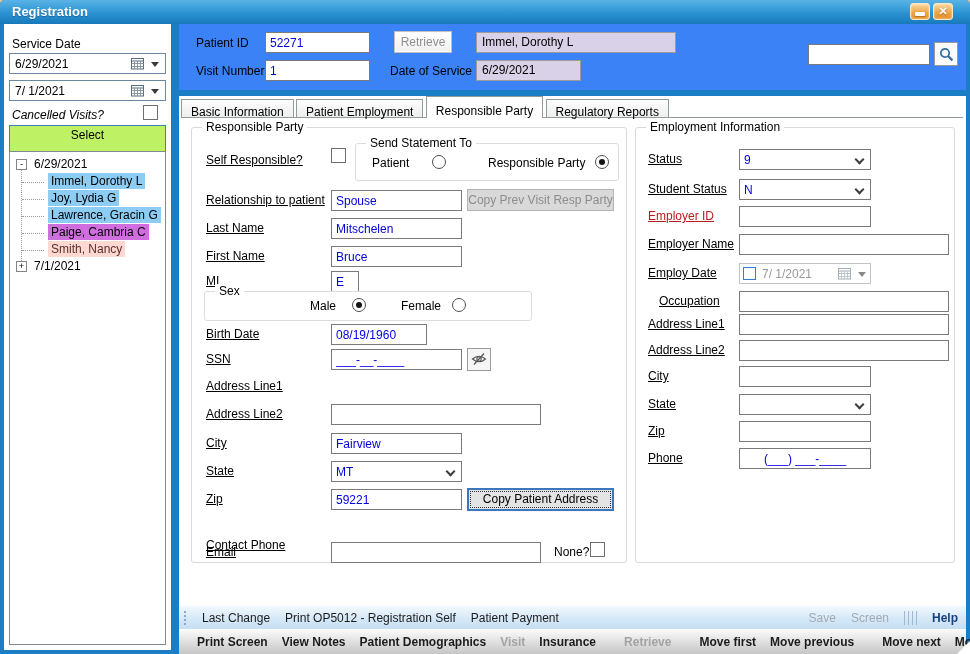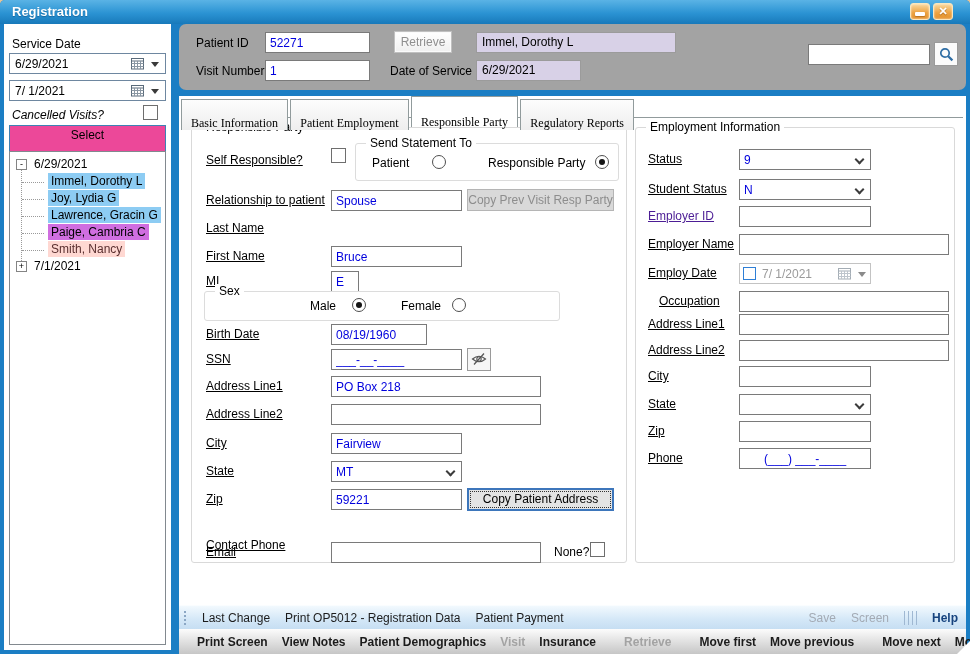--- a/index.html
+++ b/index.html
@@ -28,41 +28,41 @@
   .datebox { position:absolute; left:5px; width:157px; height:21px; border:1px solid #6e87a0; background:#fff; }
   .datebox.d1 { top:29px; } .datebox.d2 { top:56px; }
   .datebox .dval { position:absolute; left:5px; top:3px; }
   .cal-ic { position:absolute; right:21px; top:3px; }
   .tri-down { position:absolute; right:6px; top:8px; width:0; height:0;
               border-left:4px solid transparent; border-right:4px solid transparent;
               border-top:5px solid #3a3a3a; }
   .cb { display:inline-block; width:15px; height:15px; border:1px solid #6e6e6e; background:#fff; }
   .cv-label { position:absolute; left:8px; top:84px;font-style:italic; }
   .cv-cb { position:absolute; left:139px; top:81px; }
-  .select-btn { position:absolute; left:5px; top:101px; width:157px; height:33px; background:#ec4899;
+  .select-btn { position:absolute; left:5px; top:101px; width:157px; height:33px; background:#bef264;
                 border:1px solid #3f81b4; text-align:center; line-height:19px; }
   .treebox { position:absolute; left:5px; top:127px; width:157px; height:494px;
              border:1px solid #82898f; background:#fff; padding-top:5px; overflow:hidden; }
   .tnode { height:17px; position:relative; padding-left:24px; white-space:nowrap; }
   .expander { position:absolute; left:6px; top:2px; width:11px; height:11px; border:1px solid #848484;
               background:#fff; font-size:9px; line-height:9px; text-align:center; z-index:2; }
   .tkids { position:relative; }
   .tkids::before { content:""; position:absolute; left:11px; top:-4px; height:calc(100% + 12px);
                    border-left:1px dotted #9a9a9a; }
   .tchild { height:17px; position:relative; padding-left:38px; white-space:nowrap; }
   .tchild::before { content:""; position:absolute; left:12px; top:8px; width:22px;
                     border-top:1px dotted #9a9a9a; }
   .hl { padding:1px 3px; }
   .hl-blue { background:#8dccf3; }
   .hl-violet { background:#d06ee0; }
   .hl-pink { background:#ffd8d2; color:#5a2f2f; }
   .vsep { position:absolute; left:171px; top:24px; width:8px; height:626px; background:#1b7ec4; }
 
   
-  .header { position:absolute; left:179px; top:24px; width:787px; height:66px; background:#a3a3a3;border-radius:7px; }
+  .header { position:absolute; left:179px; top:24px; width:787px; height:66px; background:#3b82f6; }
   .h-lbl { position:absolute; }
   .pid-l { left:17px; top:12px; } .vn-l { left:17px; top:40px; } .dos-l { left:211px; top:40px; }
   input.fld { position:absolute; height:21px; border:1px solid #7a7a7a; background:#fff;
               font:12px "Liberation Sans", sans-serif; padding:0 4px; color:#0000dd; }
   .pid { left:86px; top:8px; width:105px; }
   .vn  { left:86px; top:36px; width:105px; }
   .ro  { position:absolute; height:21px; background:#d8d1e7; border:1px solid #9b9b9b;
          line-height:19px; padding:0 5px; }
   .pname { left:297px; top:8px; width:200px; }
   .dosv  { left:297px; top:36px; width:105px; }
@@ -71,23 +71,23 @@
               box-shadow:inset 0 0 0 1px #fafafa; color:#8f8f8f; text-align:center; line-height:20px; }
   .search-inp { left:629px; top:20px; width:122px; color:#000; }
   .search-btn { position:absolute; left:755px; top:18px; width:24px; height:24px;
                 border:1px solid #9a9a9a; background:#fbfbfb; text-align:center; padding-top:4px; }
   .hsep { position:absolute; left:179px; top:90px; width:787px; height:6px; background:#1b7ec4; }
 
   
   .main { position:absolute; left:179px; top:96px; width:787px; height:509px; background:#fff; }
   .tabline { position:absolute; left:2px; top:21px; width:782px; border-top:1px solid #919b9c; }
   .tabs { position:absolute; left:2px; top:0; height:22px; white-space:nowrap; }
-  .tab { position:relative; display:inline-block; margin-top:3px; height:18px; padding:15px 9px;
+  .tab { position:relative; display:inline-block; margin-top:3px; height:18px; padding:4px 9px;
          border:1px solid #919b9c; border-bottom:none; background:linear-gradient(#fdfdfd,#eeeeee);
-         line-height:17px; vertical-align:top; margin-right:-1px; z-index:1;font-family:Liberation Serif, serif; }
+         line-height:17px; vertical-align:top; margin-right:-1px; z-index:1; }
   .tab.active { margin-top:0; height:22px; background:#fff; line-height:20px; z-index:3; }
 
   
   .gb { position:absolute; border:1px solid #d9d9d9; border-radius:3px; background:#fff; }
   .gb-title { position:absolute; top:-8px; left:10px; background:#fff; padding:0 4px; white-space:nowrap; }
   .gb-rp { left:12px; top:31px; width:436px; height:436px; }
   .gb-ei { left:456px; top:31px; width:320px; height:436px; }
   .fl { position:absolute; left:14px; white-space:nowrap;text-decoration:underline; }
   .gb-ei .fl { left:12px; }
   .fi { position:absolute; left:139px; height:21px; border:1px solid #7a7a7a; background:#fff;
@@ -96,21 +96,21 @@
   .w131{width:131px;} .w210{width:210px;} .w96{width:96px;} .w28{width:28px;} .w132{width:132px;}
 
   .combo { position:absolute; left:139px; height:21px; border:1px solid #7a7a7a; background:#fff; }
   .gb-ei .combo { left:103px; }
   .combo .cv { position:absolute; left:4px; top:3px; color:#0000dd; }
   .chev { position:absolute; right:7px; top:6px; width:7px; height:7px;
           border-right:2px solid #3c3c3c; border-bottom:2px solid #3c3c3c; transform:rotate(45deg); }
 
   .sub-gb { position:absolute; border:1px solid #dcdcdc; border-radius:3px; background:#fff; }
   .send-gb { left:163px; top:15px; width:264px; height:38px; }
-  .sex-gb  { left:12px; top:163px; width:356px; height:30px; }
+  .sex-gb  { left:12px; top:163px; width:328px; height:30px; }
   .radio { position:absolute; width:14px; height:14px; border:1px solid #4f4f4f; border-radius:50%; background:#fff; }
   .radio.sel::after { content:""; position:absolute; left:3px; top:3px; width:6px; height:6px;
                       border-radius:50%; background:#151515; }
 
   .sr-l { top:25px; } .sr-cb { position:absolute; left:139px; top:20px; }
   .r-rel{top:65px;} .f-rel{top:62px;}
   .r-ln{top:93px;}  .f-ln{top:90px;}
   .r-fn{top:121px;} .f-fn{top:118px;}
   .r-mi{top:146px;} .f-mi{top:143px;}
   .r-bd{top:199px;} .f-bd{top:196px;}
@@ -138,21 +138,21 @@
   .e-eid{top:81px;} .fe-eid{top:78px;}
   .e-en{top:109px;} .fe-en{top:106px;}
   .e-ed{top:138px;}
   .e-oc{top:166px;margin-left:11px;} .fe-oc{top:163px;}
   .e-a1{top:189px;} .fe-a1{top:186px;}
   .e-a2{top:215px;} .fe-a2{top:212px;}
   .e-ci{top:241px;} .fe-ci{top:238px;}
   .e-st{top:269px;} .fe-st{top:266px;}
   .e-zip{top:296px;} .fe-zip{top:293px;}
   .e-ph{top:323px;} .fe-ph{top:320px;}
-  .link { color:#4c1d95; }
+  .link { color:#b91c1c; }
   .empdate { position:absolute; left:103px; top:135px; width:132px; height:21px;
              border:1px solid #c3c3c3; background:#fff; }
   .ed-cb { position:absolute; left:3px; top:3px; width:13px; height:13px; border:1px solid #2f7fd6; background:#fff; }
   .ed-val { position:absolute; left:22px; top:3px; color:#9a9a9a; }
   .ed-cal { position:absolute; right:19px; top:3px; opacity:.55; }
   .ed-tri { right:4px; top:8px; border-top-color:#8a8a8a; }
 
   
   .tb1 { position:absolute; left:179px; top:605px; width:787px; height:24px;
          background:linear-gradient(#f2f9fe,#d3e7f7 60%,#c6def2); border-top:1px solid #fafdff;
@@ -317,20 +317,21 @@
         <span class="radio sel" style="left:239px;top:11px;"></span>
       </div>
 
       <span class="fl r-rel">Relationship to patient</span>
       <input class="fi w131 f-rel" value="Spouse" style="">
       <div class="btn-dis">
         <span>Copy Prev Visit Resp Party</span>
       </div>
 
       <span class="fl r-ln">Last Name</span>
+      <input class="fi w131 f-ln" value="Mitschelen" style="">
 
       <span class="fl r-fn">First Name</span>
       <input class="fi w131 f-fn" value="Bruce" style="">
 
       <span class="fl r-mi">MI</span>
       <input class="fi w28 f-mi" value="E" style="">
 
       <div class="sub-gb sex-gb">
         <span class="gb-title">Sex</span>
         <span style="position:absolute;left:105px;top:7px;">Male</span>
@@ -348,21 +349,20 @@
         <span>
           <svg width="16" height="14" viewBox="0 0 16 14">
               <path d="M1.5 7 Q8 1.5 14.5 7 Q8 12.5 1.5 7 Z" fill="none" stroke="#555" stroke-width="1.2"></path>
               <circle cx="8" cy="7" r="2.2" fill="none" stroke="#555" stroke-width="1.1"></circle>
               <line x1="3" y1="12.5" x2="13" y2="1.5" stroke="#555" stroke-width="1.2"></line>
             </svg>
         </span>
       </div>
 
       <span class="fl r-a1">Address Line1</span>
-      <input class="fi w210 f-a1" value="PO Box 218" style="">
 
       <span class="fl r-a2">Address Line2</span>
       <input class="fi w210 f-a2" value="" style="">
 
       <span class="fl r-ci">City</span>
       <input class="fi w131 f-ci" value="Fairview" style="">
 
       <span class="fl r-st">State</span>
       <div class="combo w131 f-st">
         <span class="cv">MT</span>
@@ -446,21 +446,21 @@
       <input class="fi w132 fe-zip" value="" style="">
 
       <span class="fl e-ph">Phone</span>
       <input class="fi w132 fe-ph" value="(___) ___-____" style="">
     </div>
   </div>
 
   <div class="tb1">
     <div class="grip"></div>
     <span class="tb-item">Last Change</span>
-    <span class="tb-item">Print OP5012 - Registration Data</span>
+    <span class="tb-item">Print OP5012 - Registration Self</span>
     <span class="tb-item">Patient Payment</span>
     <span class="spacer"></span>
     <span class="tb-item dis">Save</span>
     <span class="tb-item dis">Screen</span>
     <span class="vlines">
         <span class="vline"></span>
         <span class="vline"></span>
         <span class="vline"></span>
         <span class="vline"></span>
       </span>

